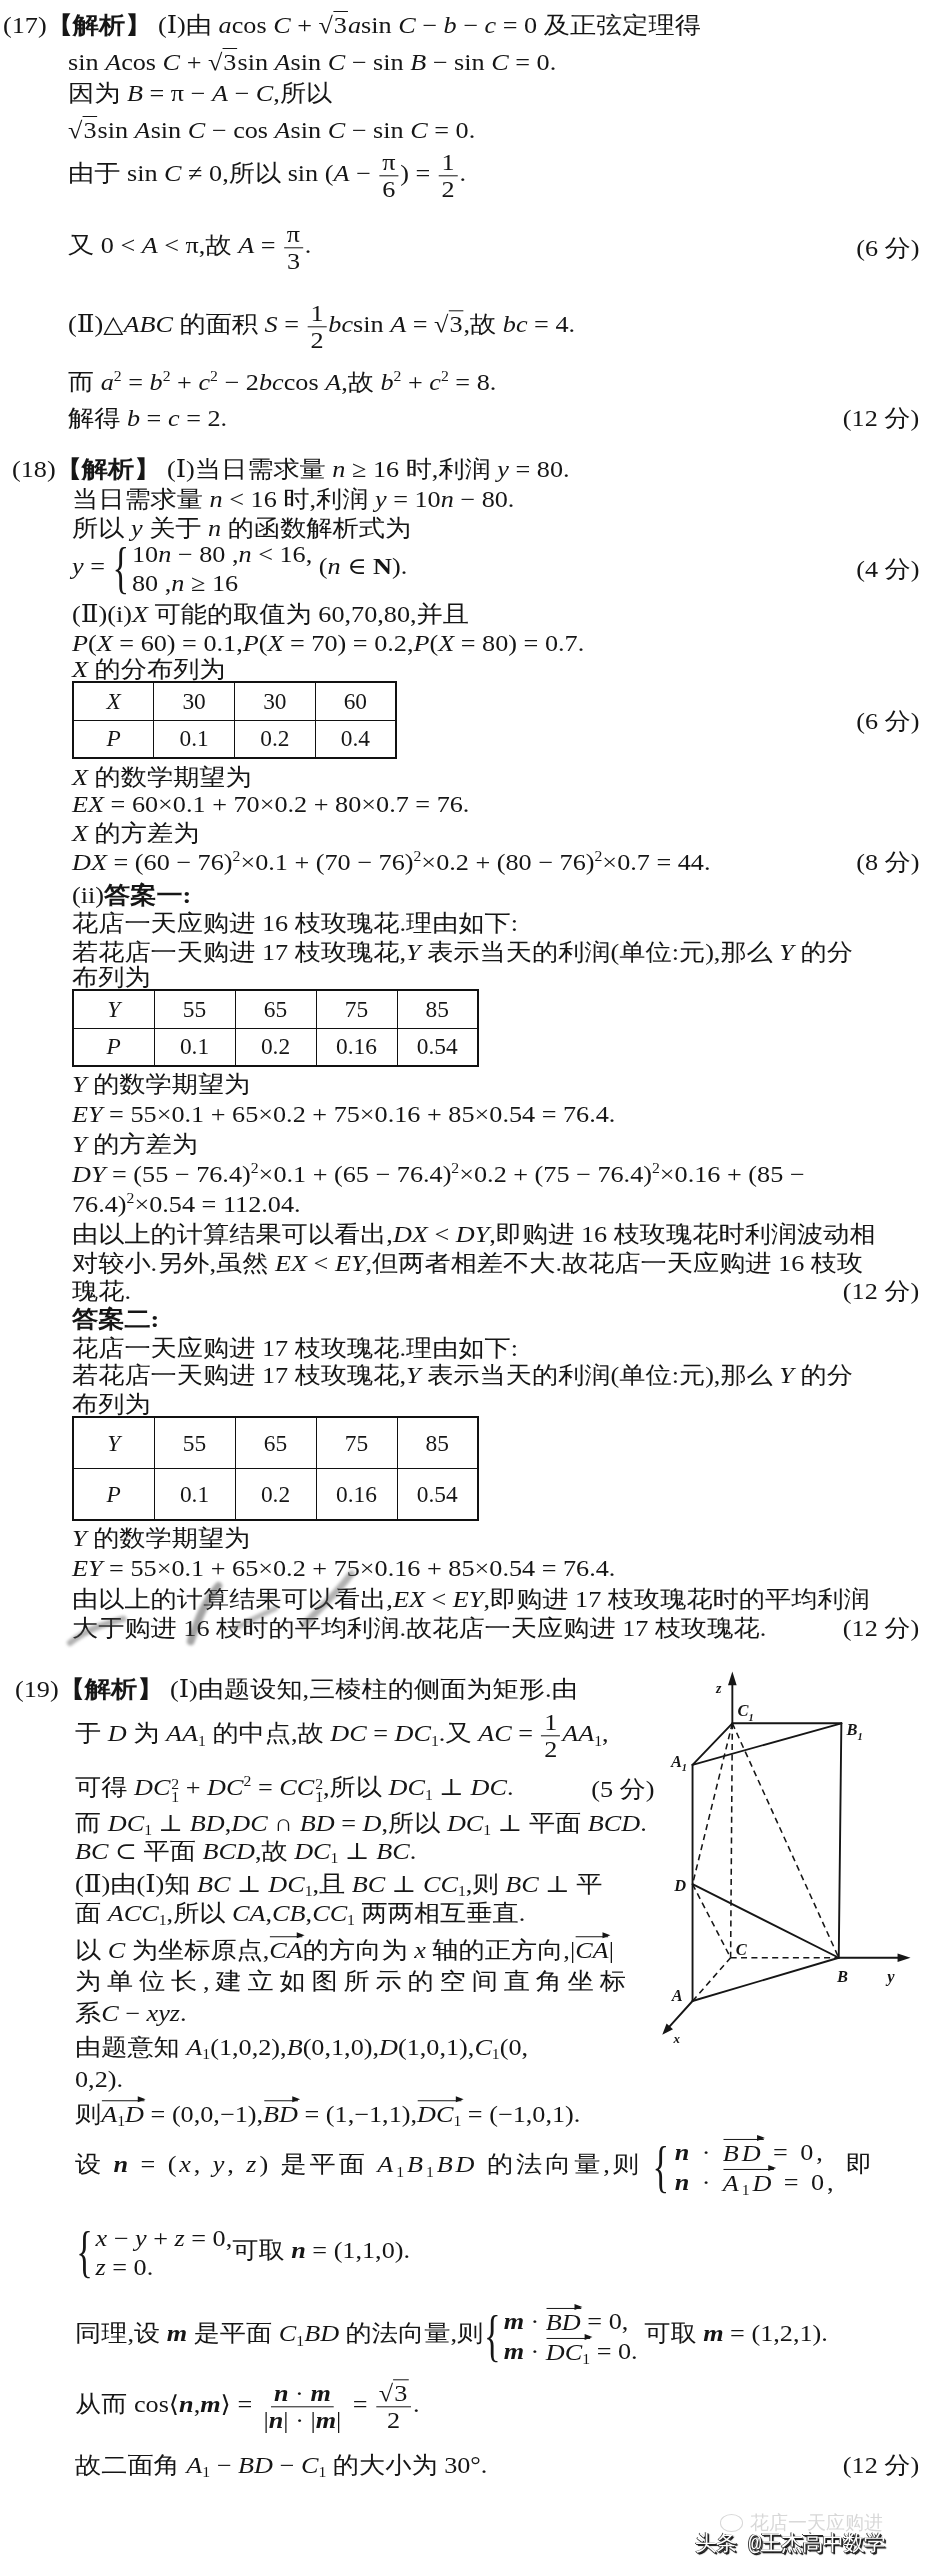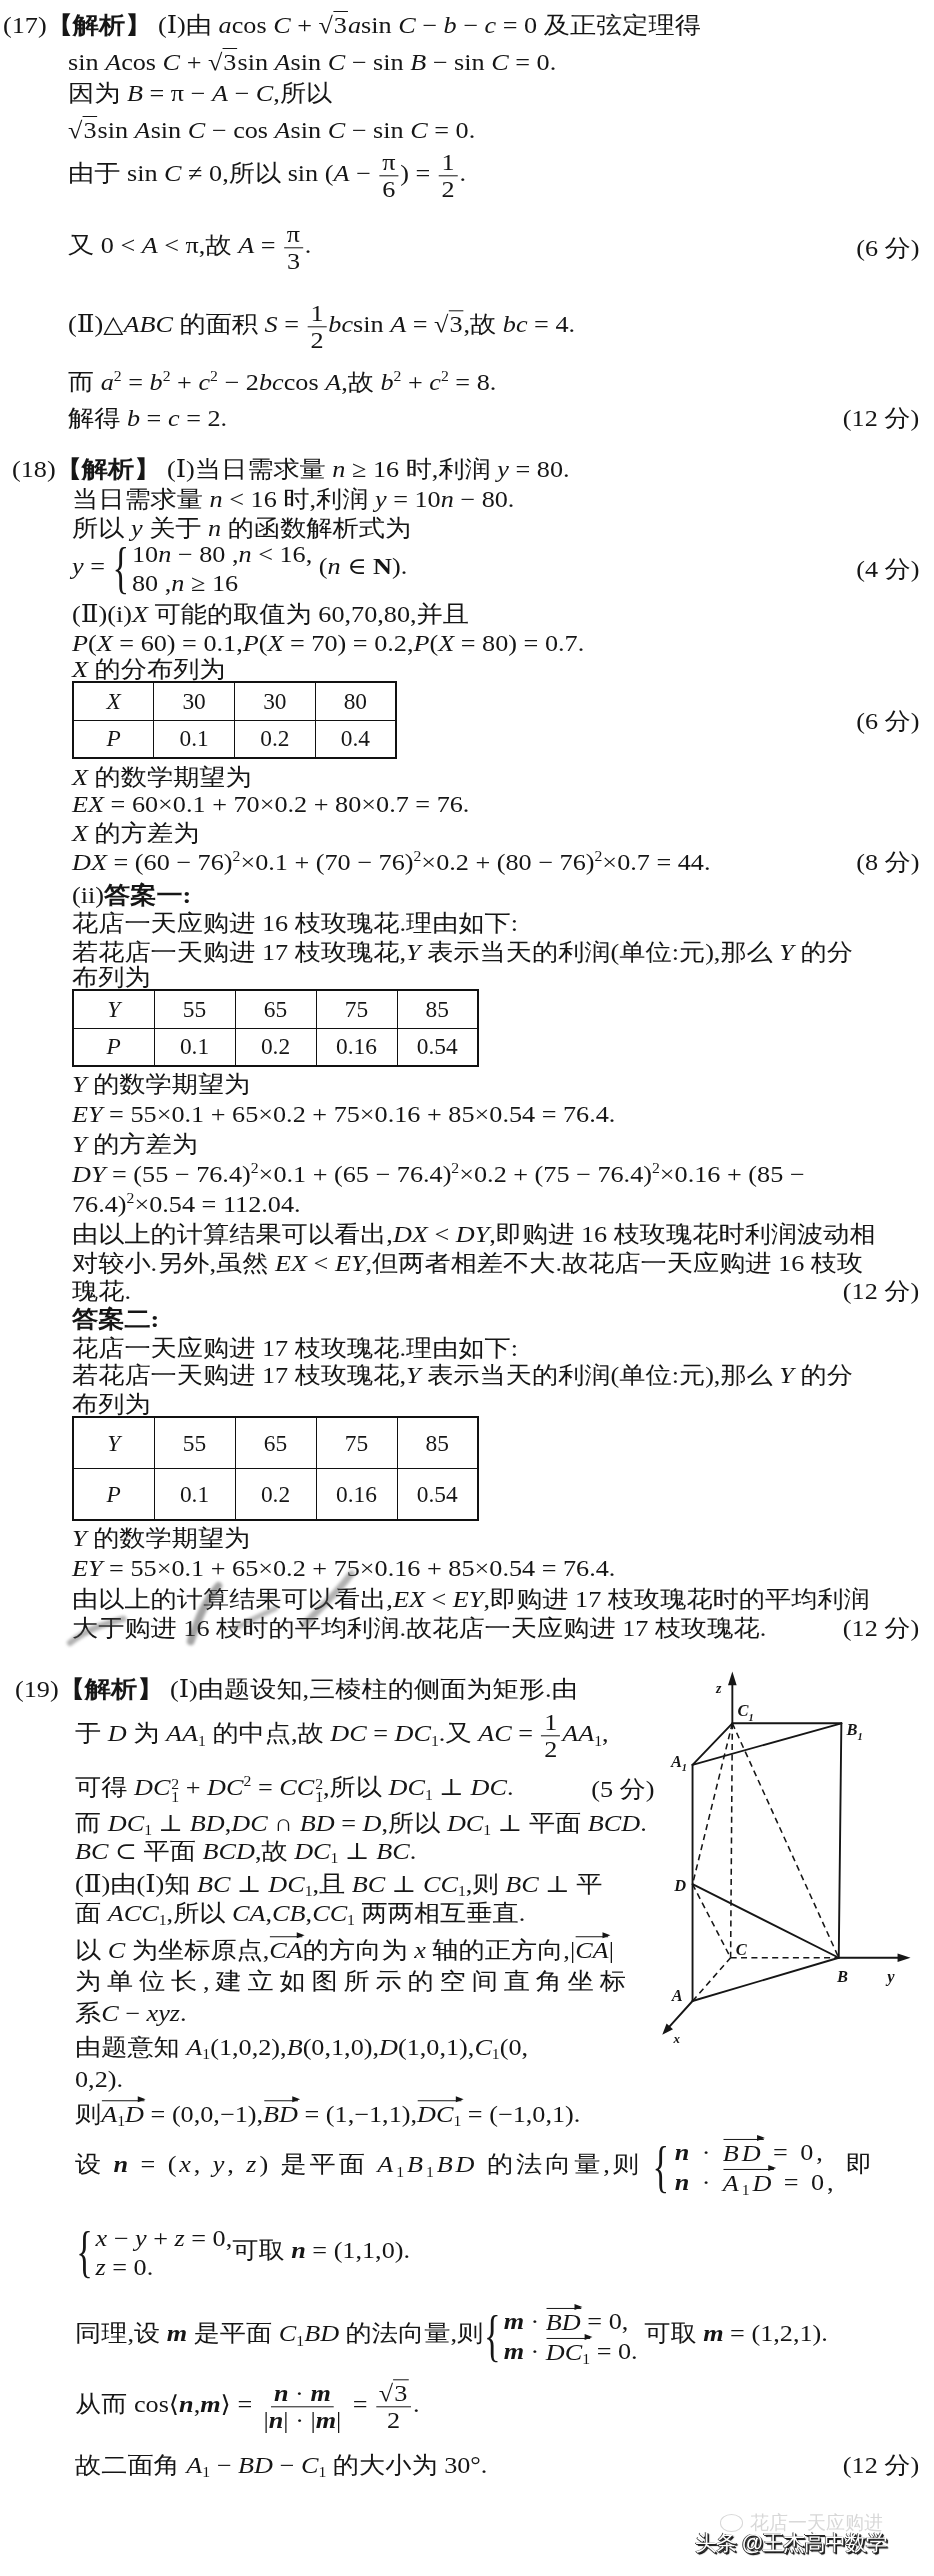--- a/index.html
+++ b/index.html
@@ -25,21 +25,21 @@
 .brace{font-size:2.4em;line-height:1;transform:scaleX(.55);margin:0 -3.5px 0 -5.2px;}
 .rows{display:flex;flex-direction:column;line-height:1.22;}
 .wide{letter-spacing:5.2px;}
 .wide2{letter-spacing:2.6px;}
 .tbl{position:absolute;left:72px;border-collapse:collapse;table-layout:fixed;border:2.6px solid #111;font-size:23.4px;font-family:"Liberation Serif","DejaVu Serif",serif;}
 .tbl td{border:1.3px solid #111;text-align:center;padding:0;}
 .tbl td.lbl{font-style:italic;}
 .fig{position:absolute;left:657px;top:1661px;}
 .fig text{font-family:"Liberation Serif","DejaVu Serif",serif;font-style:italic;font-weight:bold;fill:#161616;}
 .smudge{position:absolute;left:61px;top:1567px;filter:blur(1.4px);}
-.wm{position:absolute;left:695px;top:2528px;font-family:Liberation Sans, sans-serif;font-size:21.6px;color:#fff;white-space:nowrap;letter-spacing:-0.9px;text-shadow:0.9px 0.9px 0 #222,-0.9px 0 0 #444,0 0.9px 0 #333,1.7px 1.7px 0.9px #000;}
+.wm{position:absolute;left:695px;top:2528px;font-family:Liberation Mono, monospace;font-size:21.6px;color:#fff;white-space:nowrap;letter-spacing:-0.9px;text-shadow:0.9px 0.9px 0 #222,-0.9px 0 0 #444,0 0.9px 0 #333,1.7px 1.7px 0.9px #000;}
 .wm-faint{position:absolute;left:720px;top:2510px;display:flex;align-items:center;gap:7px;font-family:"DejaVu Sans",sans-serif;font-size:19px;color:#d8d8d8;white-space:nowrap;}
 .wm-logo{display:inline-block;width:21px;height:15.6px;border:1.7px solid #d8d8d8;border-radius:50%;}
 </style>
 </head>
 <body>
 
 <div class="page">
 
   <div>
     <div class="ln" style="left:2.6px;top:25px">
@@ -86,21 +86,21 @@
     <div class="ln" style="left:72px;top:614px">(Ⅱ)(i)<span class="mi">X</span> 可能的取值为 60,70,80,并且</div>
     <div class="ln" style="left:72px;top:643px"><span class="mi">P</span>(<span class="mi">X</span> = 60) = 0.1,<span class="mi">P</span>(<span class="mi">X</span> = 70) = 0.2,<span class="mi">P</span>(<span class="mi">X</span> = 80) = 0.7.</div>
     <div class="ln" style="left:72px;top:669px"><span class="mi">X</span> 的分布列为</div>
 
     <table class="tbl" style="top:681px;width:325px;height:78px">
       <tbody>
           <tr>
         <td class="lbl">X</td>
         <td>30</td>
         <td>30</td>
-        <td>80</td>
+        <td>60</td>
       </tr>
       <tr>
         <td class="lbl">P</td>
         <td>0.1</td>
         <td>0.2</td>
         <td>0.4</td>
       </tr>
     </tbody>
       </table>
     <div class="score" style="top:721px">(6 分)</div>

